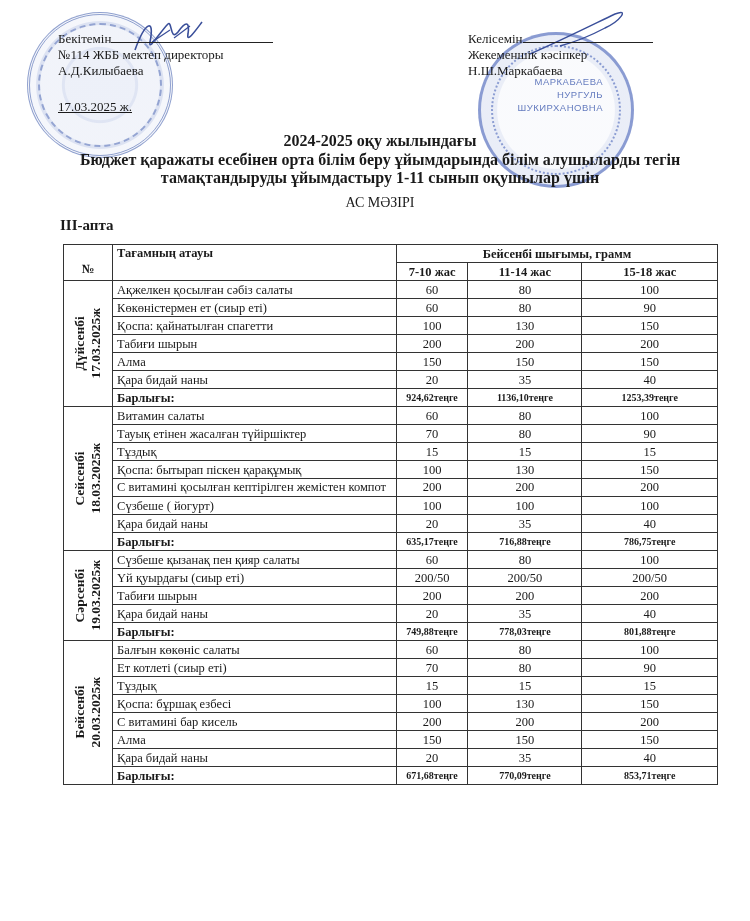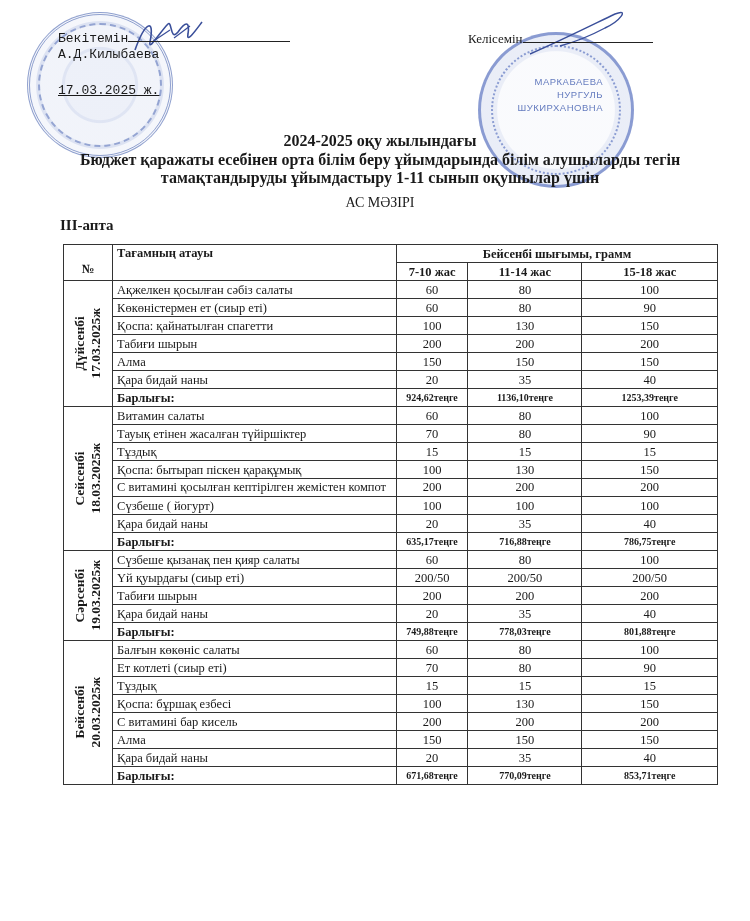--- a/index.html
+++ b/index.html
@@ -26,21 +26,21 @@
     content:""; position:absolute; left:10px; top:10px; right:10px; bottom:10px;
     border-radius:50%; border:2px dotted rgba(60,90,180,0.55);
   }
   .stamp-right .stamp-center {
     position:absolute; left:28px; top:40px; width:94px; text-align:right;
     color:rgba(50,80,170,0.75); font-family:"Liberation Sans", sans-serif; font-size:9.5px; line-height:13px; letter-spacing:0.5px;
   }
   .signature { position:absolute; pointer-events:none; }
 
   .header-block { position:absolute; font-size:13px; line-height:16px; }
-  .approve-block { left:58px; top:31px;font-family:Liberation Mono, monospace; }
+  .approve-block { left:58px; top:31px; }
   .agree-block { left:468px; top:31px; }
   .sign-line { display:inline-block; border-bottom:1px solid #222; vertical-align:baseline; }
   .underlined { text-decoration:underline;margin-top:20px; }
 
   .title-block { position:absolute; left:60px; width:640px; text-align:center; font-weight:bold; font-size:16px; }
   .t1 { top:132px; }
   .t2 { top:151px; }
   .t3 { top:169px; }
   .t4 { top:195px; font-size:14px; font-weight:normal; }
   .week { position:absolute; left:60px; top:217px; font-size:15px; font-weight:bold; }
@@ -86,26 +86,29 @@
     <div>НУРГУЛЬ</div>
     <div>ШУКИРХАНОВНА</div>
   </div>
 </div>
 <svg class="signature" style="left:520px; top:6px;" width="120" height="55" viewBox="0 0 120 55">
   <path d="M10 48 C 40 35, 70 20, 95 8 C 110 2, 100 15, 85 22 C 70 30, 55 36, 40 40" fill="none" stroke="#3a4f9a" stroke-width="1.4"></path>
 </svg>
 
 <div class="header-block approve-block">
   <div><span>Бекітемін</span><span class="sign-line" style="width:162px;"></span></div>
+  <div>№114 ЖББ мектеп директоры</div>
   <div>А.Д.Килыбаева</div>
   <div class="underlined">17.03.2025 ж.</div>
 </div>
 
 <div class="header-block agree-block">
   <div><span>Келісемін</span><span class="sign-line" style="width:130px;"></span></div>
+  <div>Жекеменшік кәсіпкер</div>
+  <div>Н.Ш.Маркабаева</div>
 </div>
 
 <div class="title-block t1">2024-2025 оқу жылындағы</div>
 <div class="title-block t2">Бюджет қаражаты есебінен орта білім беру ұйымдарында білім алушыларды тегін</div>
 <div class="title-block t3">тамақтандыруды ұйымдастыру  1-11 сынып оқушылар үшін</div>
 <div class="title-block t4">АС МӘЗІРІ</div>
 <div class="week">ІІІ-апта</div>
 
 <table class="menu">
   <colgroup>

